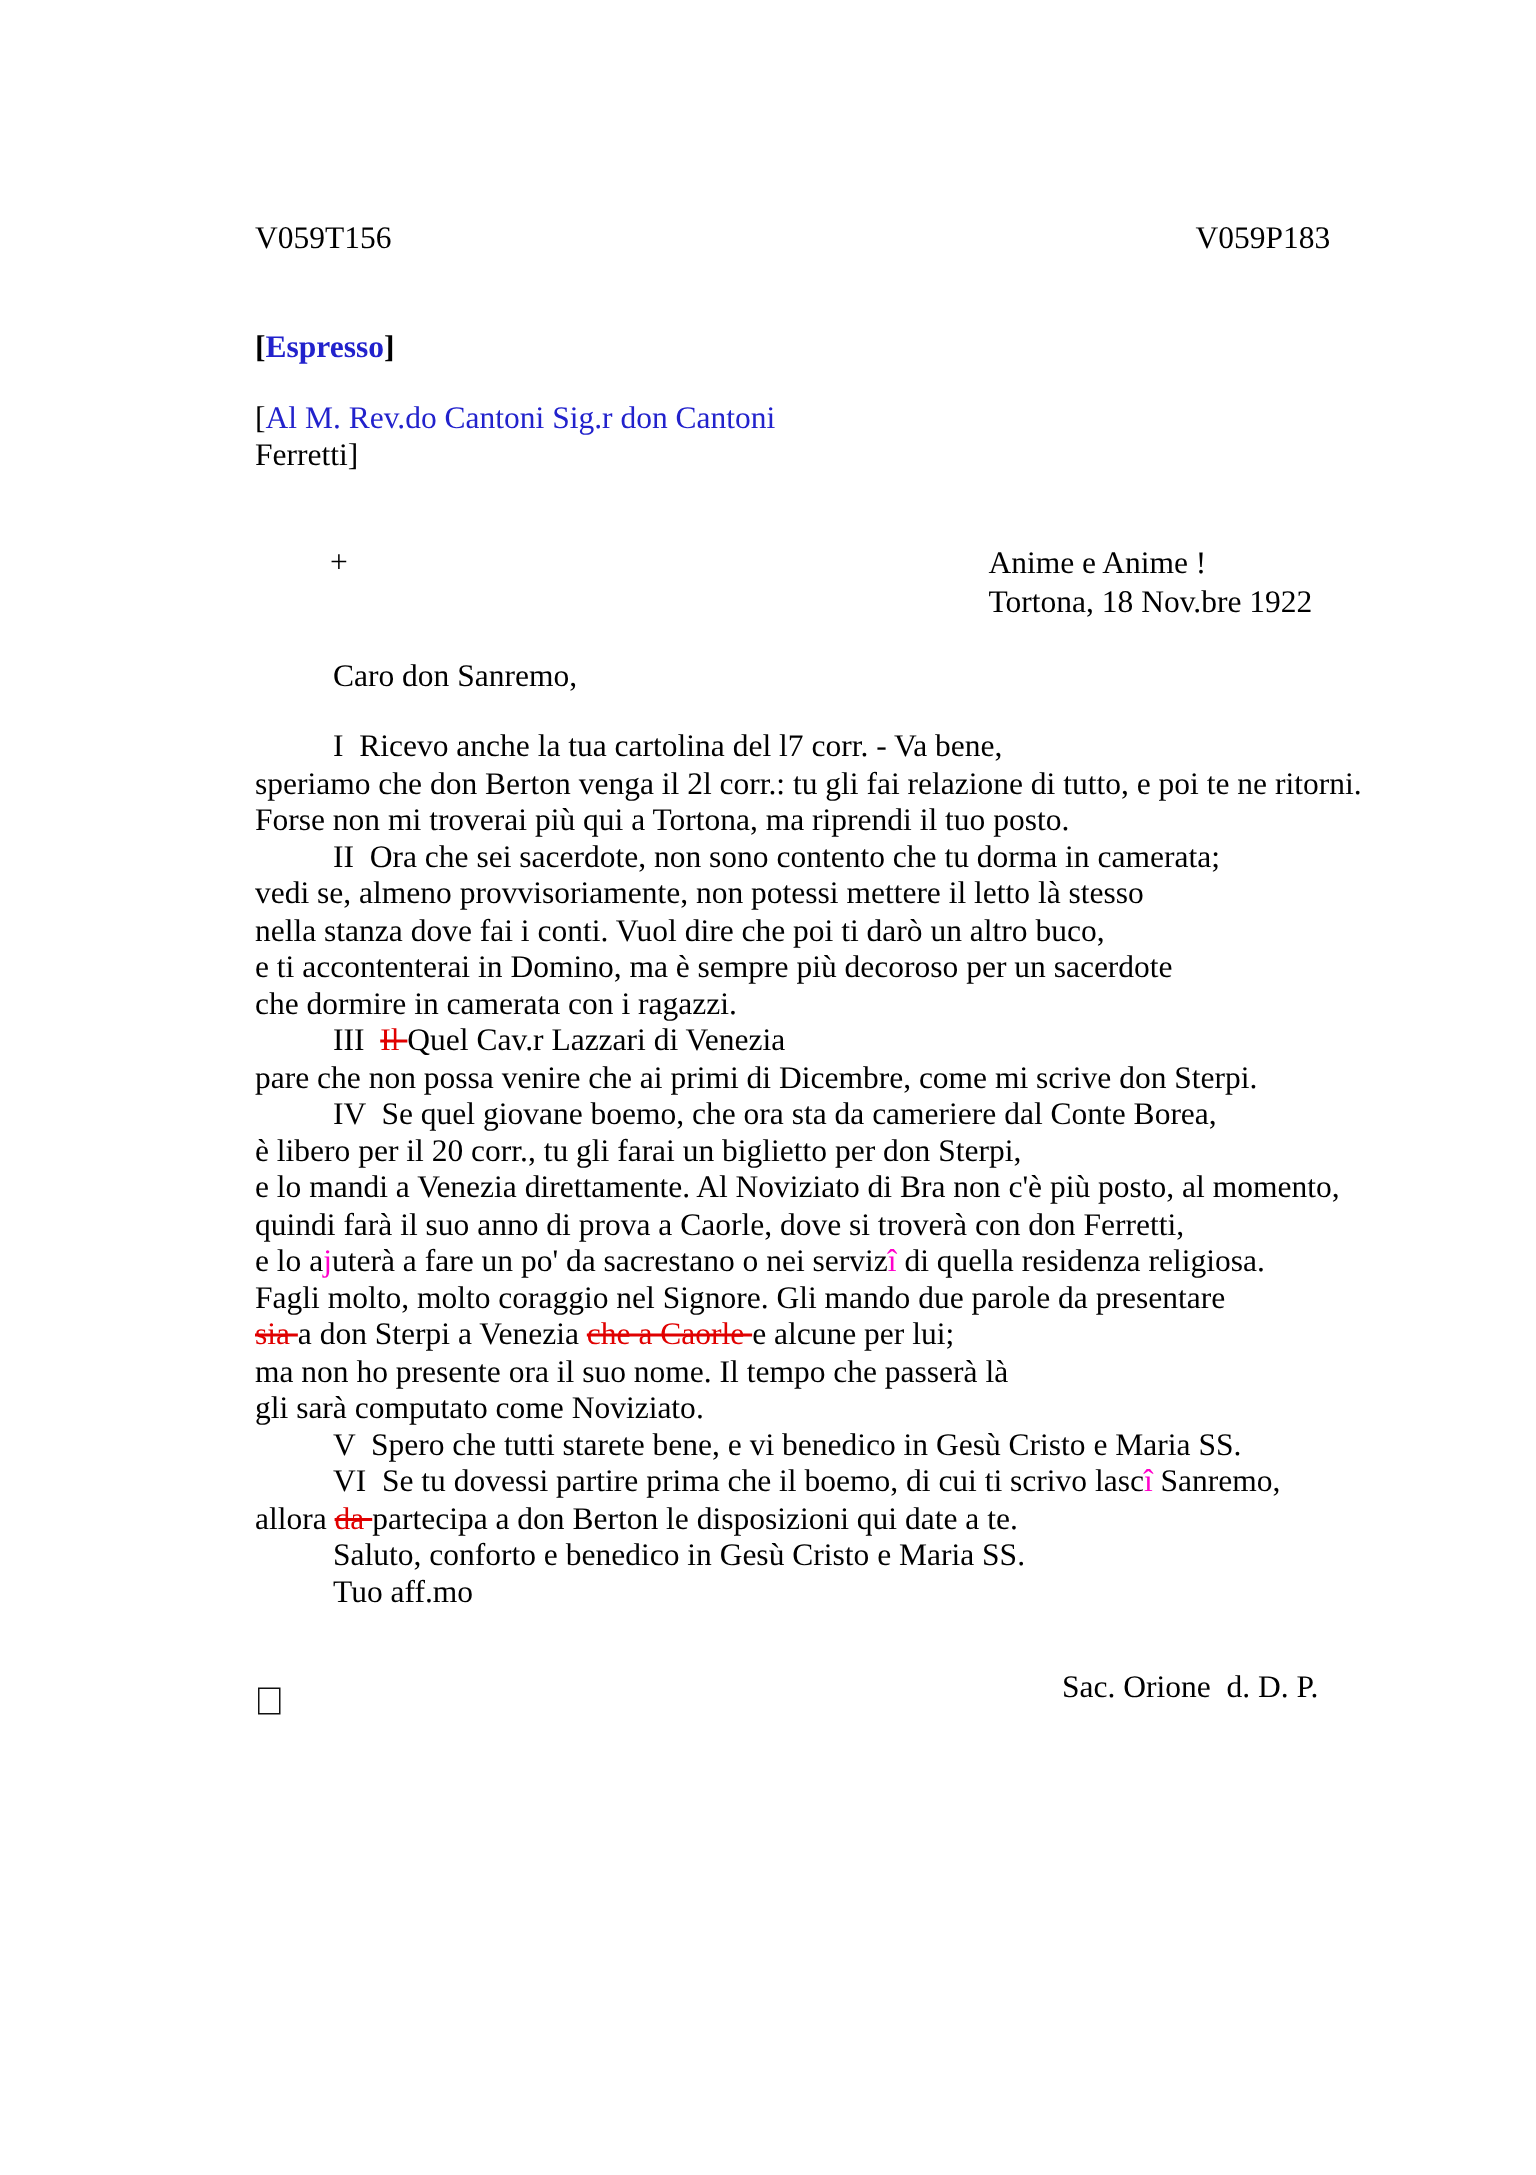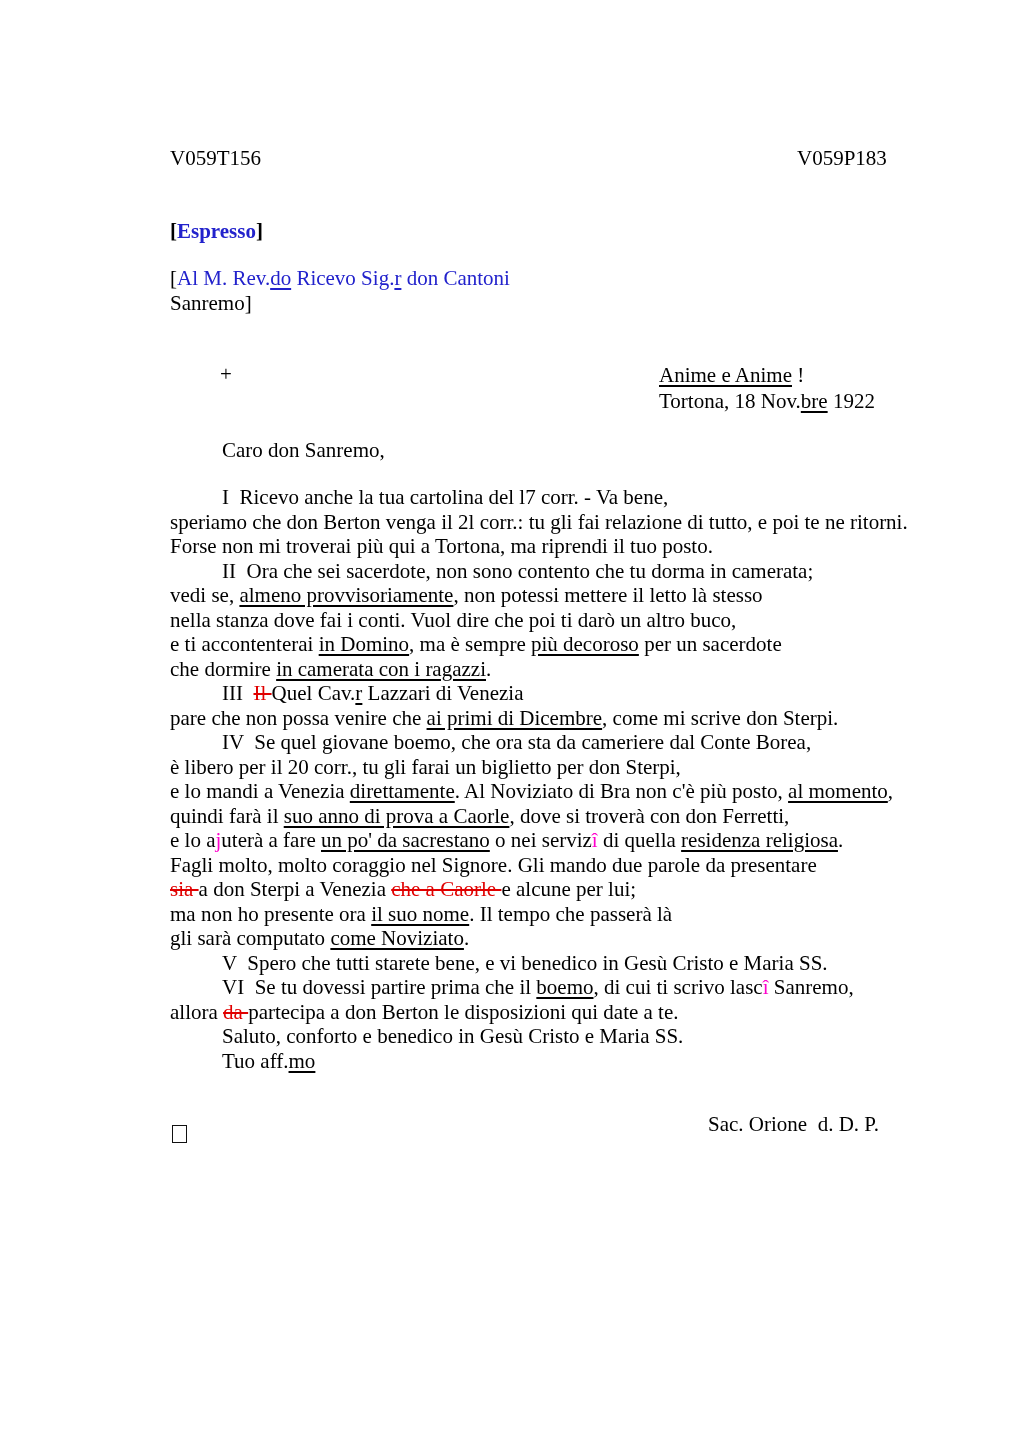--- a/index.html
+++ b/index.html
@@ -6,21 +6,21 @@
   .page{
     position:relative;
     width:1024px;height:1450px;
     background:#ffffff;
     font-family:"Liberation Serif","DejaVu Serif",serif;
     font-size:21px;
     color:#000000;
     overflow:hidden;
   }
   .abs{position:absolute;white-space:pre;}
-  .u{text-decoration:underline;text-underline-offset:3px;text-decoration-thickness:1.5px;}
+  .u{text-underline-offset:3px;text-decoration-thickness:1.5px;}
   .strike{color:var(--red);text-decoration:line-through;text-decoration-thickness:1.5px;}
   .blue{color:var(--blue);}
   .magenta{color:var(--magenta);}
   #header-left{left:170px;top:146px;}
   #header-right{left:757px;top:146px;margin-left:40px;}
   #espresso{left:170px;top:219px;font-weight:bold;}
   #address{left:170px;top:266px;line-height:24.5px;}
   #cross{left:220px;top:362px;}
   #motto{left:659px;top:363px;}
   #dateline{left:659px;top:389px;}
@@ -31,21 +31,21 @@
   #signature{left:708px;top:1092px;margin-top:20px;}
   #square{left:172px;top:1125px;width:13px;height:16px;border:1.5px solid #111111;}
 </style>
 </head>
 <body>
 
 <div class="page">
   <div class="abs" id="header-left">V059T156</div>
   <div class="abs" id="header-right">V059P183</div>
   <div class="abs" id="espresso"><span>[</span><span class="blue">Espresso</span><span>]</span></div>
-  <div class="abs" id="address"><div><span>[</span><span class="blue">Al M. Rev.</span><span class="u blue">do</span><span class="blue"> Ricevo Sig.</span><span class="u blue">r</span><span class="blue"> don Cantoni</span></div><div><span>Sanremo]</span></div></div>
+  <div class="abs" id="address"><div><span>[</span><span class="blue">Al M. Rev.</span><span class="u blue">do</span><span class="blue"> Cantoni Sig.</span><span class="u blue">r</span><span class="blue"> don Cantoni</span></div><div><span>Ferretti]</span></div></div>
   <div class="abs" id="cross">+</div>
   <div class="abs" id="motto"><span class="u">Anime e Anime</span><span> !</span></div>
   <div class="abs" id="dateline"><span>Tortona, 18 Nov.</span><span class="u">bre</span><span> 1922</span></div>
   <div class="abs" id="salutation">Caro don Sanremo,</div>
   <div class="abs" id="body"><div class="line indent"><span>I  Ricevo anche la tua cartolina del l7 corr. - Va bene,</span></div><div class="line"><span>speriamo che don Berton venga il 2l corr.: tu gli fai relazione di tutto, e poi te ne ritorni.</span></div><div class="line"><span>Forse non mi troverai più qui a Tortona, ma riprendi il tuo posto.</span></div><div class="line indent"><span>II  Ora che sei sacerdote, non sono contento che tu dorma in camerata;</span></div><div class="line"><span>vedi se, </span><span class="u">almeno provvisoriamente</span><span>, non potessi mettere il letto là stesso</span></div><div class="line"><span>nella stanza dove fai i conti. Vuol dire che poi ti darò un altro buco,</span></div><div class="line"><span>e ti accontenterai </span><span class="u">in Domino</span><span>, ma è sempre </span><span class="u">più decoroso</span><span> per un sacerdote</span></div><div class="line"><span>che dormire </span><span class="u">in camerata con i ragazzi</span><span>.</span></div><div class="line indent"><span>III  </span><span class="strike">Il </span><span>Quel Cav.</span><span class="u">r</span><span> Lazzari di Venezia</span></div><div class="line"><span>pare che non possa venire che </span><span class="u">ai primi di Dicembre</span><span>, come mi scrive don Sterpi.</span></div><div class="line indent"><span>IV  Se quel giovane boemo, che ora sta da cameriere dal Conte Borea,</span></div><div class="line"><span>è libero per il 20 corr., tu gli farai un biglietto per don Sterpi,</span></div><div class="line"><span>e lo mandi a Venezia </span><span class="u">direttamente</span><span>. Al Noviziato di Bra non c'è più posto, </span><span class="u">al momento</span><span>,</span></div><div class="line"><span>quindi farà il </span><span class="u">suo anno di prova a Caorle</span><span>, dove si troverà con don Ferretti,</span></div><div class="line"><span>e lo a</span><span class="magenta">j</span><span>uterà a fare </span><span class="u">un po' da sacrestano</span><span> o nei serviz</span><span class="magenta">î</span><span> di quella </span><span class="u">residenza religiosa</span><span>.</span></div><div class="line"><span>Fagli molto, molto coraggio nel Signore. Gli mando due parole da presentare</span></div><div class="line"><span class="strike">sia </span><span>a don Sterpi a Venezia </span><span class="strike">che a Caorle </span><span>e alcune per lui;</span></div><div class="line"><span>ma non ho presente ora </span><span class="u">il suo nome</span><span>. Il tempo che passerà là</span></div><div class="line"><span>gli sarà computato </span><span class="u">come Noviziato</span><span>.</span></div><div class="line indent"><span>V  Spero che tutti starete bene, e vi benedico in Gesù Cristo e Maria SS.</span></div><div class="line indent"><span>VI  Se tu dovessi partire prima che il </span><span class="u">boemo</span><span>, di cui ti scrivo lasc</span><span class="magenta">î</span><span> Sanremo,</span></div><div class="line"><span>allora </span><span class="strike">da </span><span>partecipa a don Berton le disposizioni qui date a te.</span></div><div class="line indent"><span>Saluto, conforto e benedico in Gesù Cristo e Maria SS.</span></div><div class="line indent"><span>Tuo aff.</span><span class="u">mo</span></div></div>
   <div class="abs" id="signature">Sac. Orione  d. D. P.</div>
   <div class="abs" id="square"></div>
 </div>
 
 </body></html>

